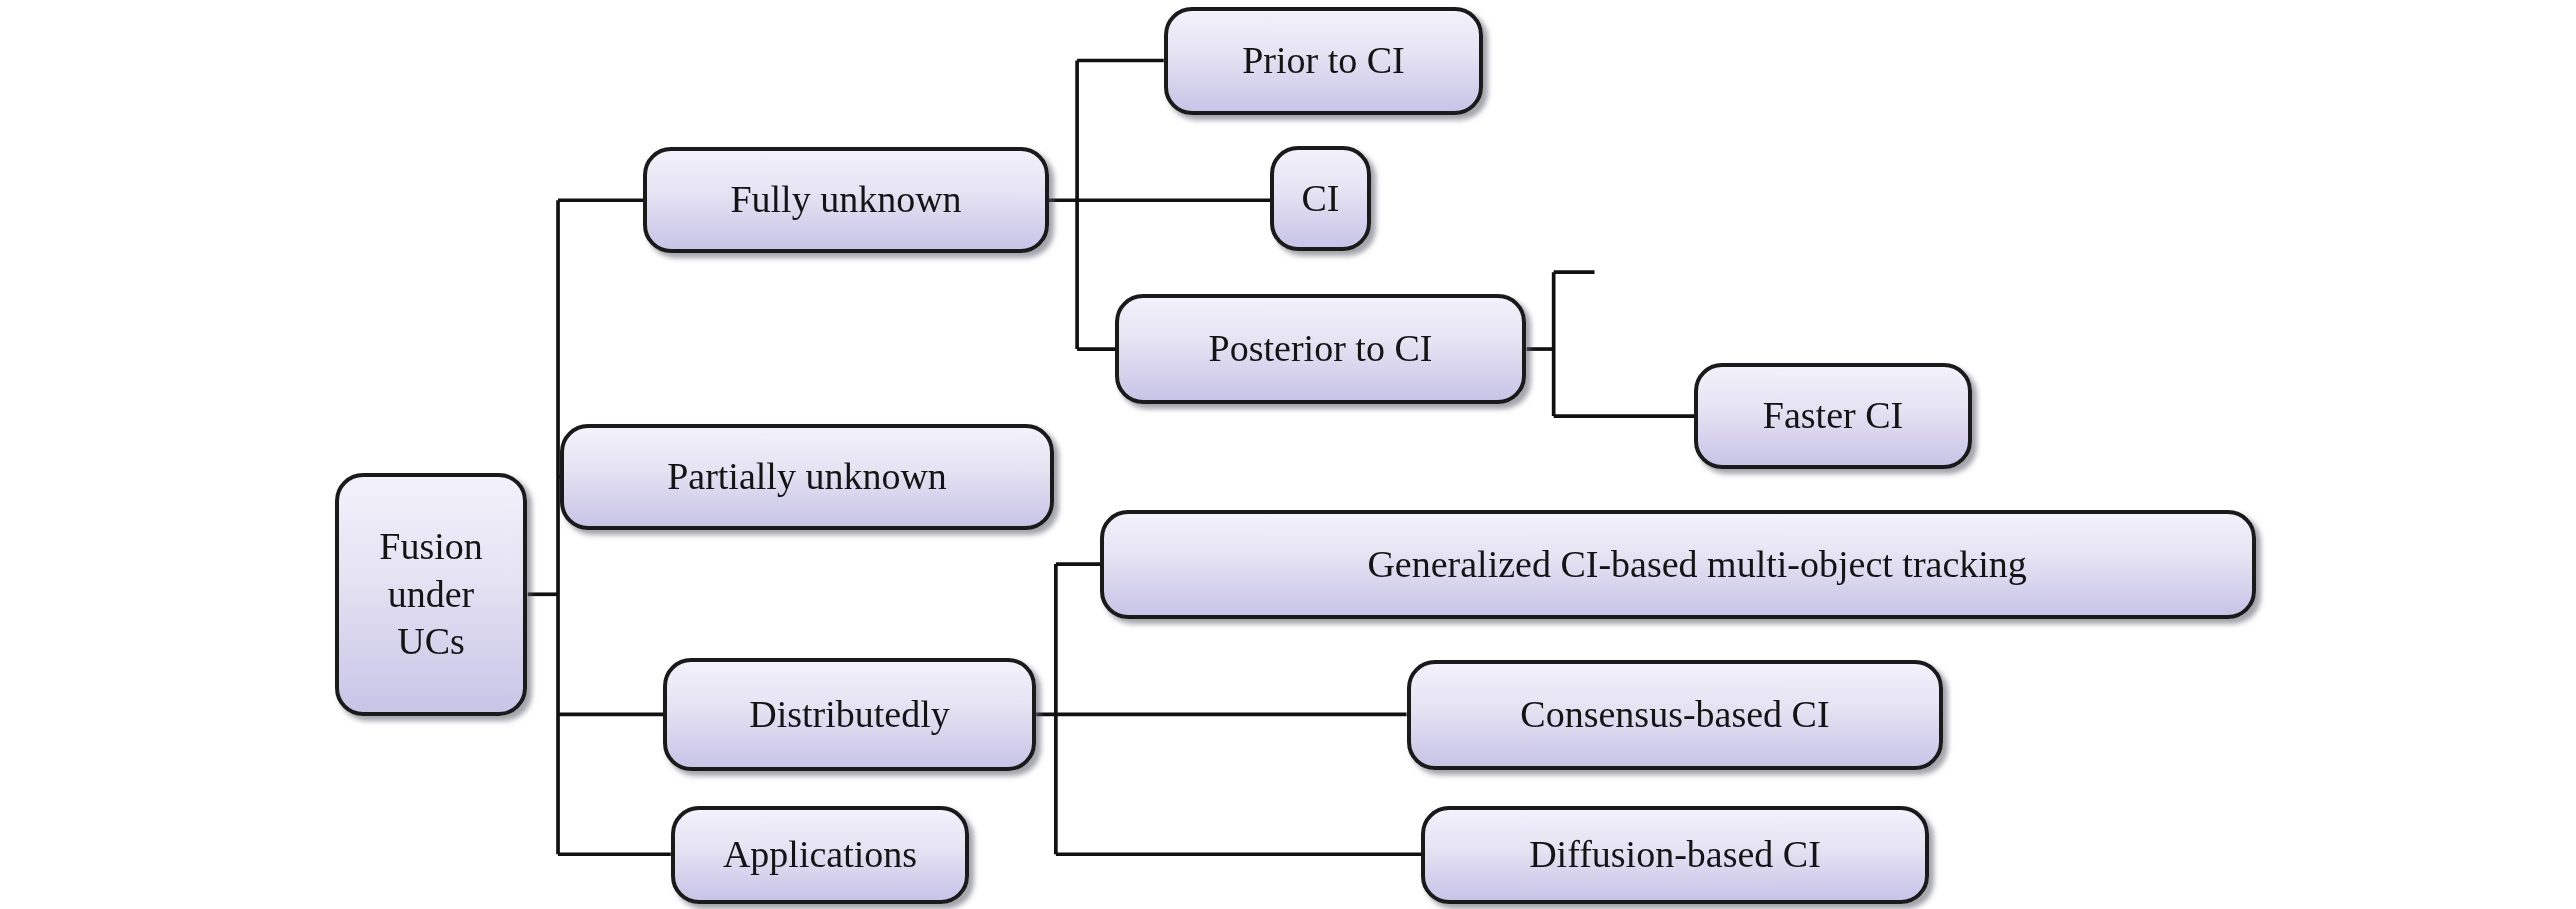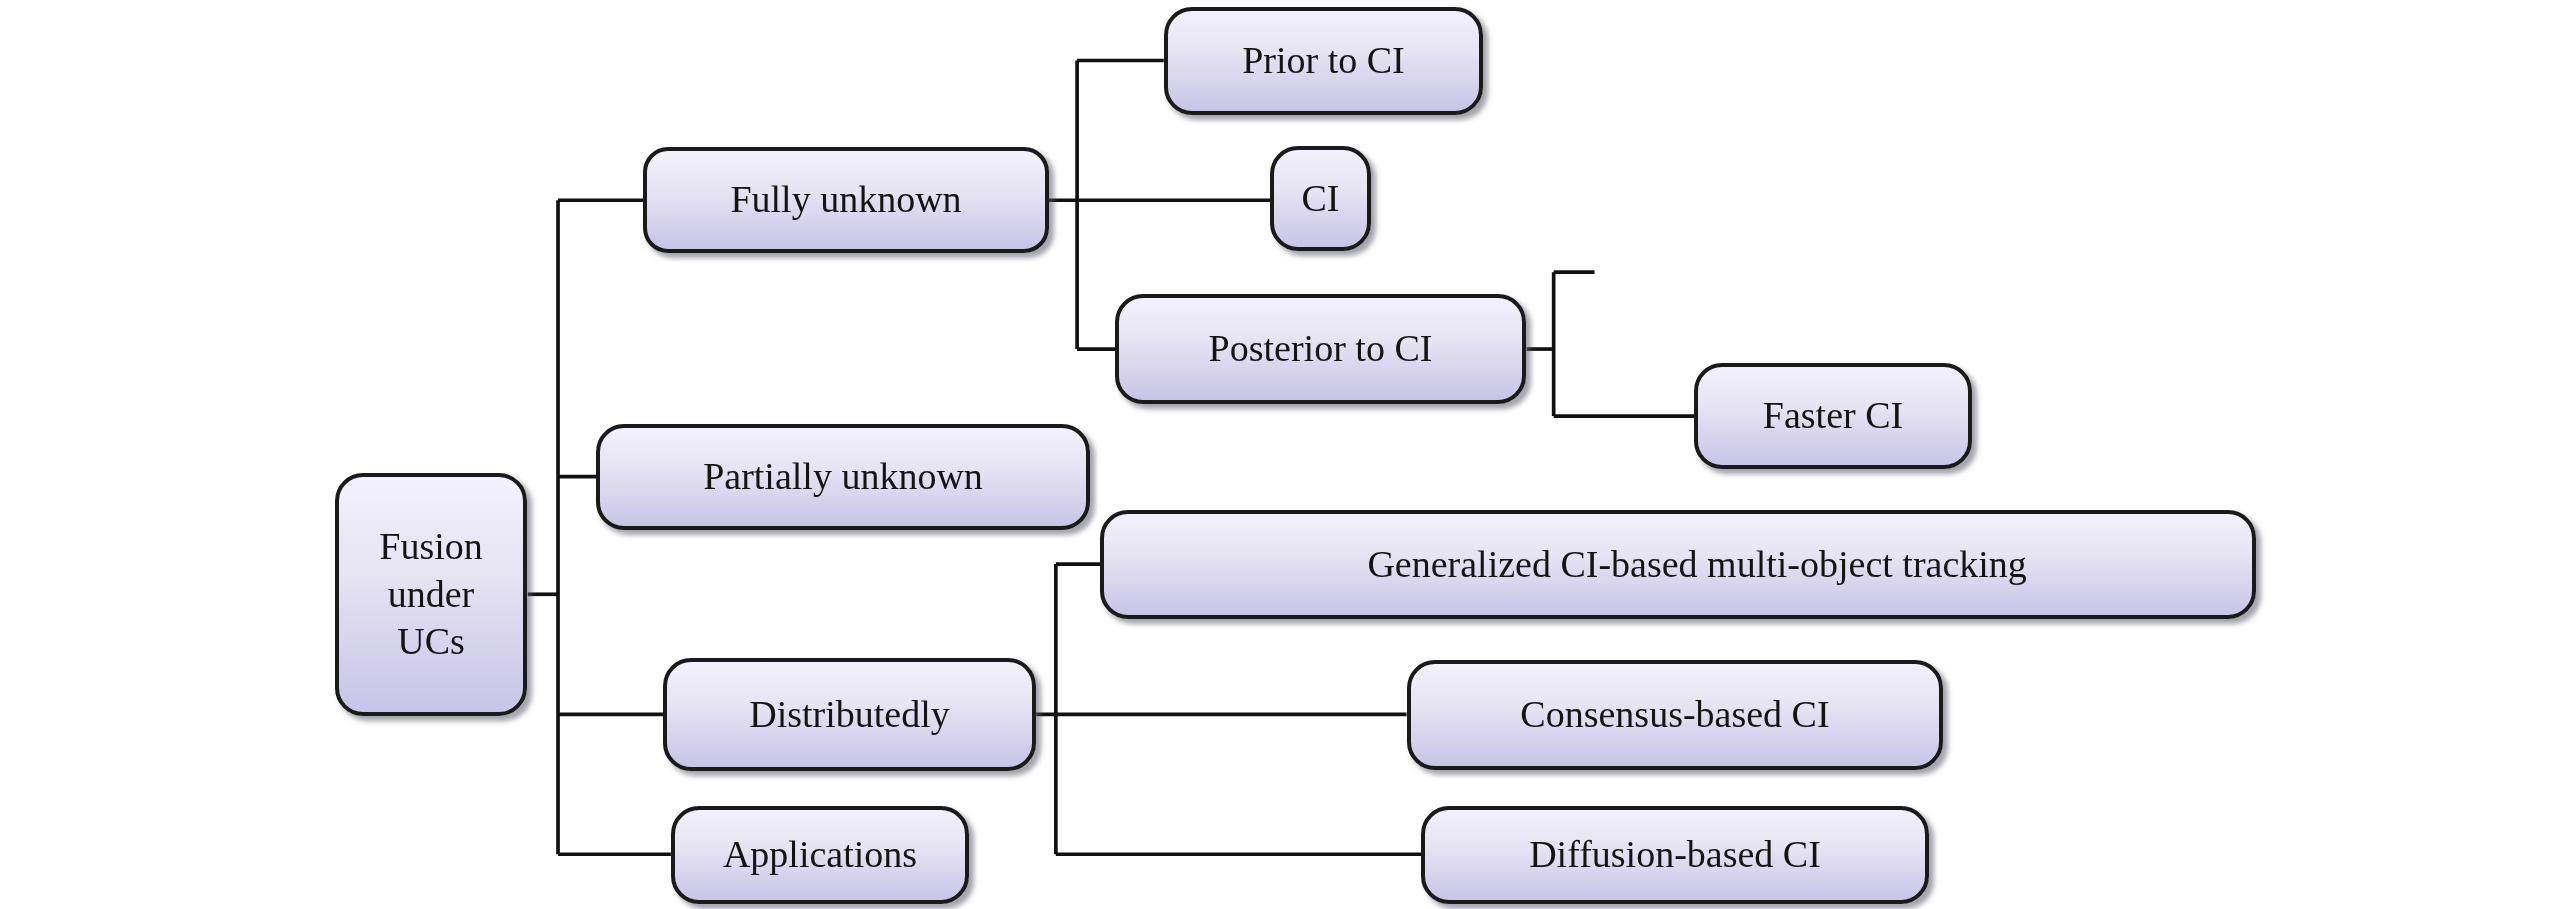--- a/index.html
+++ b/index.html
@@ -81,25 +81,25 @@
     <path d="M 1291 690 H 1345"></path>
     <path d="M 1291 1045 H 1738"></path>
   </svg>
 
   <div class="node" style="left:335px; top:473px; width:192px; height:243px;">
     <span class="lbl multiline">Fusion
 under
 UCs</span>
   </div>
 
-  <div class="node" style="left:643px; top:147px; width:406px; height:106px;border-radius:25px;">
+  <div class="node" style="left:643px; top:147px; width:406px; height:106px;">
     <span class="lbl">Fully unknown</span>
   </div>
 
-  <div class="node" style="left:596px; top:424px; width:494px; height:106px;text-align:center;">
+  <div class="node" style="left:560px; top:424px; width:494px; height:106px;text-align:center;">
     <span class="lbl">Partially unknown</span>
   </div>
 
   <div class="node" style="left:663px; top:658px; width:373px; height:113px;">
     <span class="lbl">Distributedly</span>
   </div>
 
   <div class="node" style="left:671px; top:806px; width:298px; height:98px;">
     <span class="lbl">Applications</span>
   </div>

